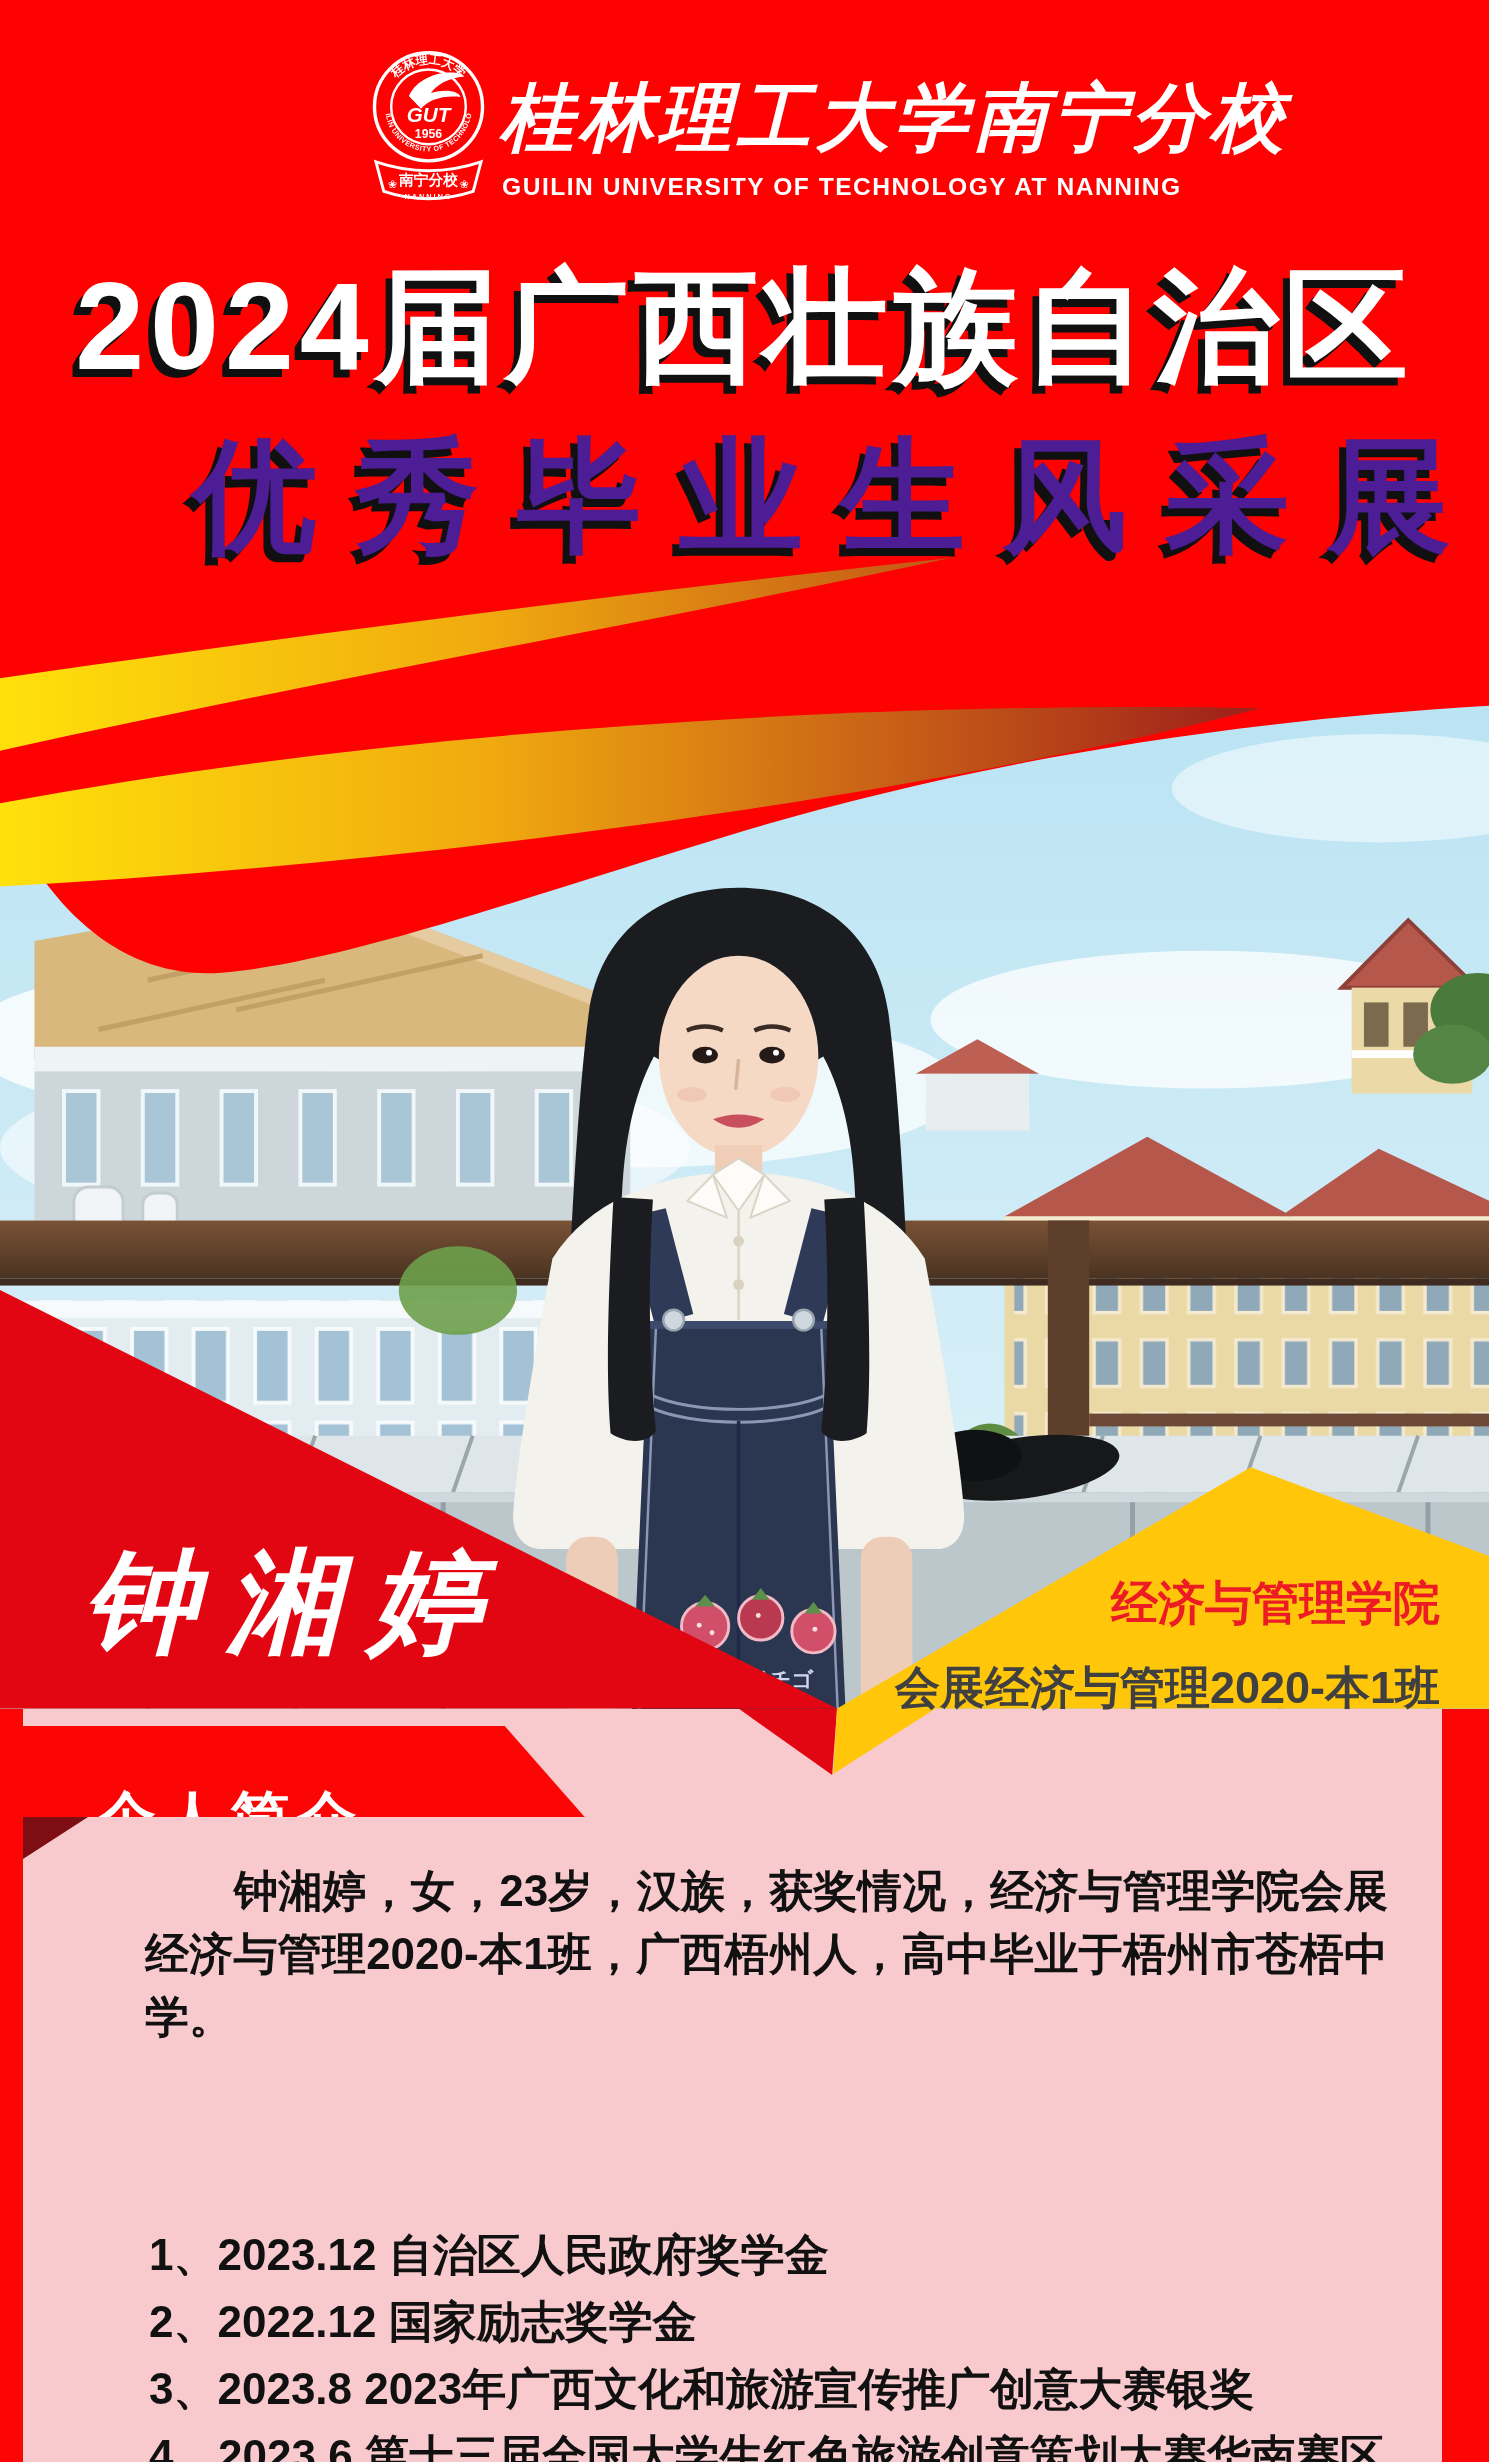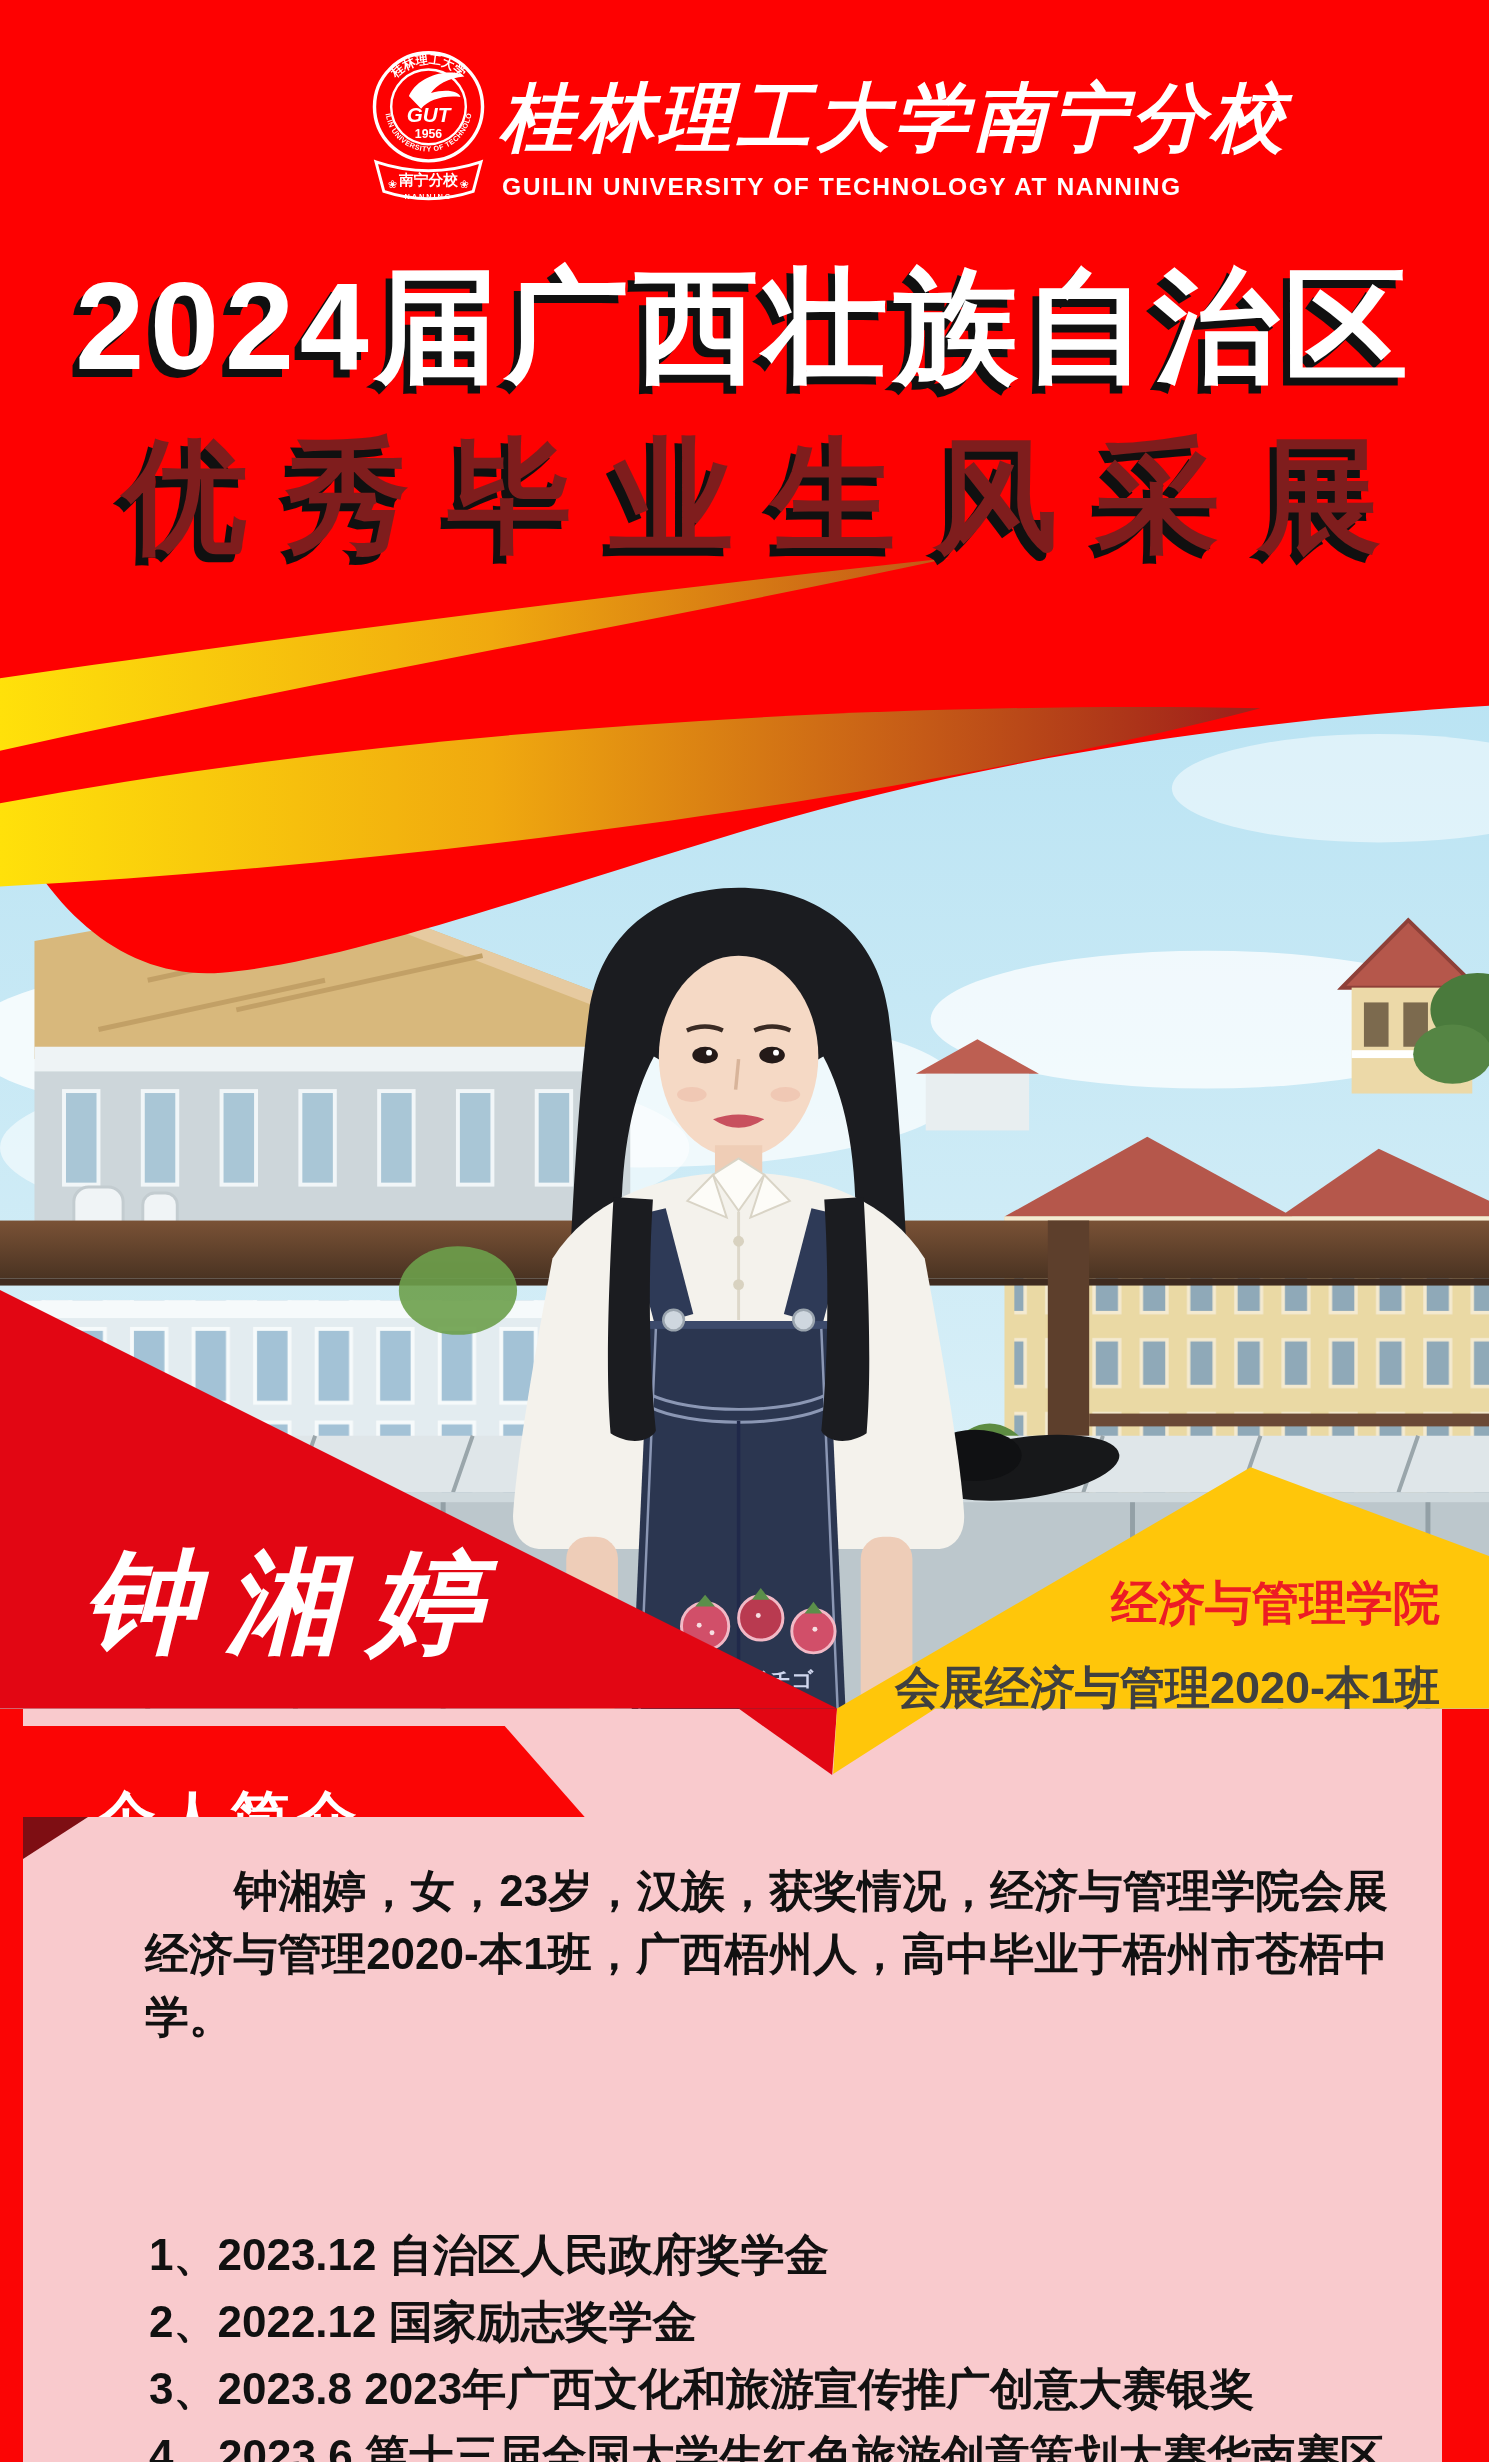--- a/index.html
+++ b/index.html
@@ -8,22 +8,22 @@
   .abs{position:absolute;}
 
   
   .header-red{left:0;top:0;width:1489px;height:566px;background:#fe0101;}
   .univ-cn{left:500px;top:69px;width:837px;font-family:"Liberation Serif",serif;
            font-style:italic;font-weight:bold;font-size:74px;letter-spacing:4.9px;color:#ffffff;}
   .univ-en{left:502px;top:173px;width:837px;font-weight:bold;font-size:24.6px;
            letter-spacing:1.5px;color:#ffffff;}
   .title1{left:0;top:245px;width:1489px;text-align:center;font-weight:bold;font-size:124px;
           letter-spacing:5.9px;color:#ffffff;text-shadow:-6.9px 7.9px 0 #101010;}
-  .title2{left:0;top:415px;width:1489px;text-align:center;font-weight:bold;font-size:124px;
-          letter-spacing:38px;padding-left:54px;box-sizing:border-box;color:#7f1d1d;
+  .title2{left:0;top:415px;width:1489px;text-align:right;font-weight:bold;font-size:124px;
+          letter-spacing:38px;padding-left:54px;box-sizing:border-box;color:#4c1d95;
           text-shadow:-6.9px 7.9px 0 #101010;}
 
   
   .pink-body{left:0;top:1709px;width:1489px;height:1641px;background:#f9cacd;}
   .border-left{left:0;top:1709px;width:22.7px;height:1641px;background:#fb0505;}
   .border-right{left:1442px;top:1709px;width:47px;height:1641px;background:#fb0505;}
 
   .banner{left:22.7px;width:562px;height:91px;background:#fb0505;
           clip-path:polygon(0 0,482px 0,562px 100%,0 100%);}
   .banner span{display:block;padding-left:74px;line-height:91px;font-size:59px;

